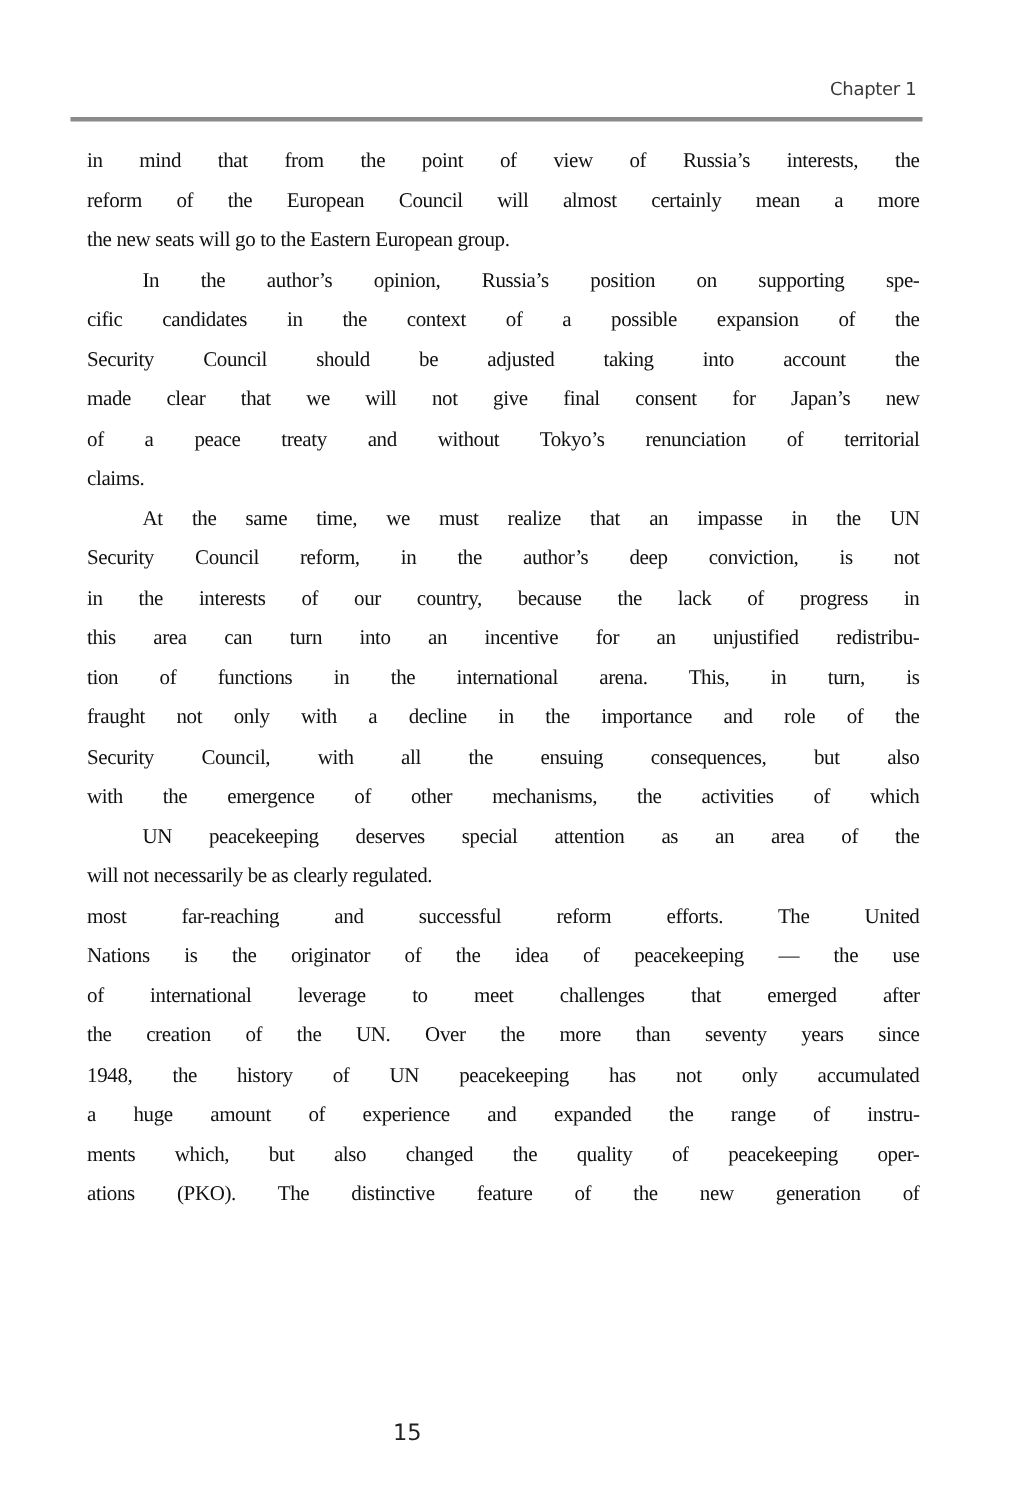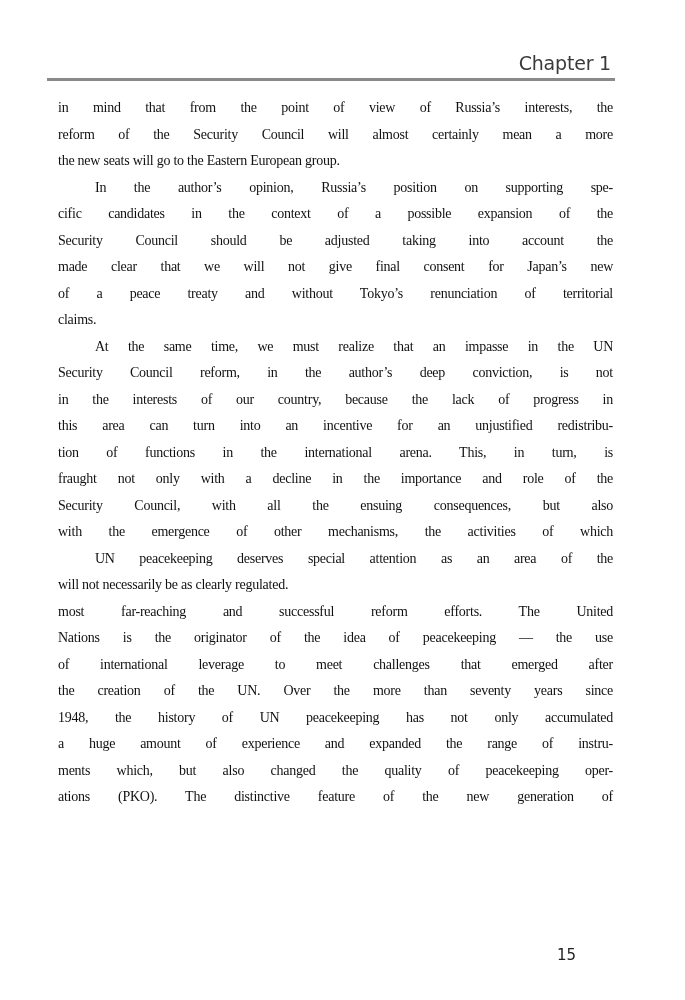--- a/index.html
+++ b/index.html
@@ -1,53 +1,53 @@
 <!DOCTYPE html>
 <html><head>
   <meta charset="utf-8">
   <style>
     html, body { margin: 0; padding: 0; background: #ffffff; }
     body { width: 685px; height: 1000px; position: relative; overflow: hidden; }
     .page { position: absolute; left: 0; top: 0; width: 685px; height: 1000px; background: #fff; }
     .running-head {
       position: absolute; right: 74px; top: 52px;
-      font-family: "DejaVu Sans", sans-serif; font-size: 19px; color: #3a3a3a;
+      font-family: "DejaVu Sans", sans-serif; font-size: 12px; color: #3a3a3a;
       letter-spacing: -0.2px;
     }
     .head-rule {
       position: absolute; left: 47px; top: 78px; width: 415px;
       height: 0; border-top: 3px solid #8a8a8a;
     }
     .head-rule { width: 415px; }
     .text-block {
       position: absolute; left: 58px; top: 95px; width: 555px;
       font-family: "Liberation Serif", serif; font-size: 14px; line-height: 26.5px;
       color: #111; text-align: justify; letter-spacing: -0.25px;
     }
     .line {
       display: block; height: 26.5px; white-space: nowrap;
       text-align: justify; text-align-last: justify;
     }
     .line.last { text-align-last: left; }
     .line.indent { padding-left: 37px; }
     .page-number {
-      position: absolute; left: 0; width: 543px; top: 946px; text-align: right;
-      font-family: "DejaVu Sans", sans-serif; font-size: 15px; color: #222; margin-left: 33px;
+      position: absolute; left: 0; width: 543px; top: 946px; text-align: center;
+      font-family: "DejaVu Sans", sans-serif; font-size: 15px; color: #222;
     }
   </style>
 </head>
 <body>
 
 <div class="page">
   <div class="running-head">Chapter 1</div>
   <div class="head-rule" style="left:47px;width:568px;"></div>
 
   <div class="text-block" id="text-block">
       <span class="line">in mind that from the point of view of Russia’s interests, the</span>
-      <span class="line">reform of the Security Council will almost certainly mean a more</span>
+      <span class="line">reform of the European Council will almost certainly mean a more</span>
       <span class="line last">the new seats will go to the Eastern European group.</span>
       <span class="line indent">In the author’s opinion, Russia’s position on supporting spe-</span>
       <span class="line">cific candidates in the context of a possible expansion of the</span>
       <span class="line">Security Council should be adjusted taking into account the</span>
       <span class="line">made clear that we will not give final consent for Japan’s new</span>
       <span class="line">of a peace treaty and without Tokyo’s renunciation of territorial</span>
       <span class="line last">claims.</span>
       <span class="line indent">At the same time, we must realize that an impasse in the UN</span>
       <span class="line">Security Council reform, in the author’s deep conviction, is not</span>
       <span class="line">in the interests of our country, because the lack of progress in</span>

